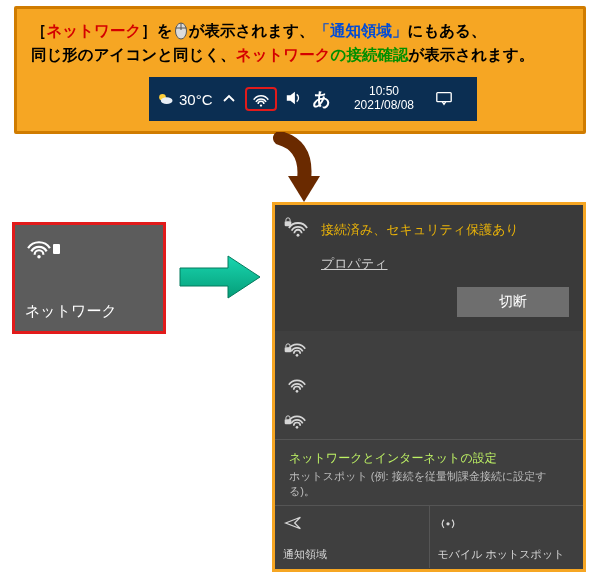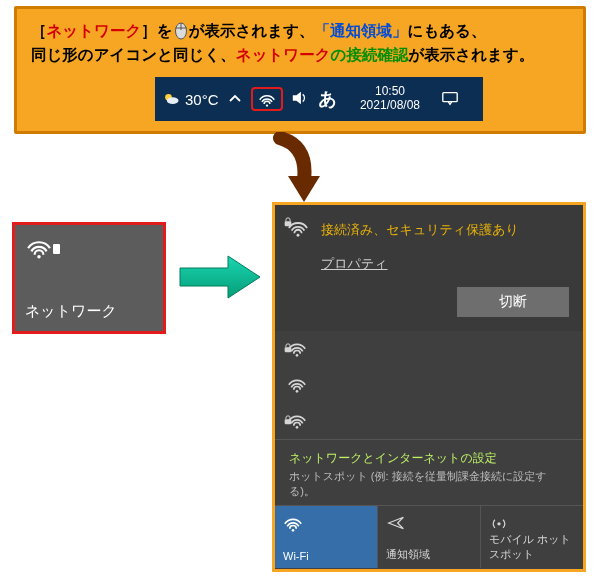--- a/index.html
+++ b/index.html
@@ -37,21 +37,21 @@
     display: inline-block;
     width: 14px; height: 20px;
     vertical-align: -4px;
     margin: 0 1px;
   }
   .mouse-icon svg { width: 100%; height: 100%; }
 
   
   .taskbar {
     position: absolute;
-    left: 138px;
+    left: 132px;
     bottom: 10px;
     width: 328px;
     height: 44px;
     background: #0b2e52;
     display: flex;
     align-items: center;
     color: #fff;
     font-size: 13px;
     padding: 0 6px;
     gap: 8px;
@@ -357,26 +357,20 @@
         <use href="#wifi-arc"></use>
       </svg>
   </div>
 
   <div class="settings">
     <div class="settings-title">ネットワークとインターネットの設定</div>
     <div class="settings-desc">ホットスポット (例: 接続を従量制課金接続に設定する)。</div>
   </div>
 
   <div class="tiles">
-    <div class="tile active">
-      <svg viewBox="0 0 24 22" style="color:#fff">
-          <use href="#wifi-arc"></use>
-        </svg>
-      <span>Wi-Fi</span>
-    </div>
     <div class="tile">
       <svg viewBox="0 0 24 22">
           <path d="M3 11 L21 4 L14 11 L21 18 L3 11 Z" fill="none" stroke="#d6d6d6" stroke-width="1.5"></path>
         </svg>
       <span>通知領域</span>
     </div>
     <div class="tile">
       <svg viewBox="0 0 24 22">
           <circle cx="12" cy="12" r="2" fill="#d6d6d6"></circle>
           <path d="M7 7 A7 7 0 0 0 7 17 M17 7 A7 7 0 0 1 17 17" fill="none" stroke="#d6d6d6" stroke-width="1.5"></path>

